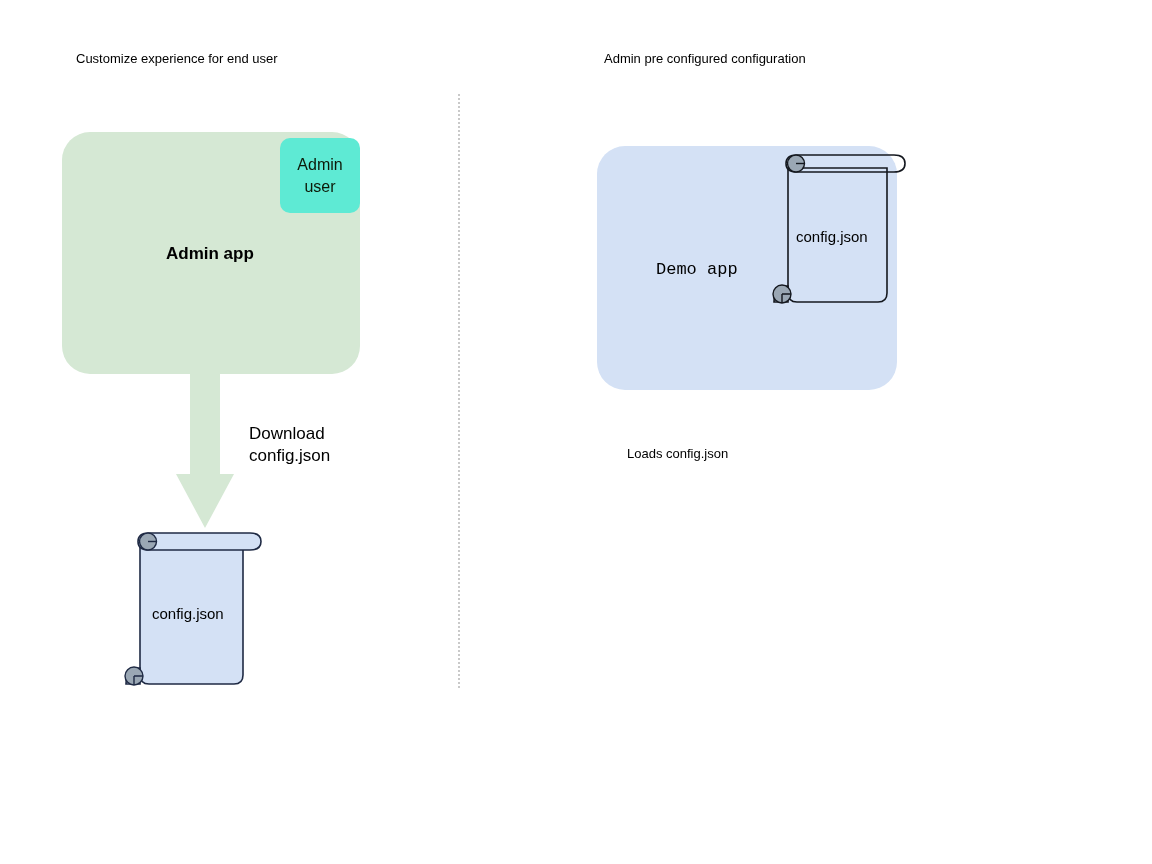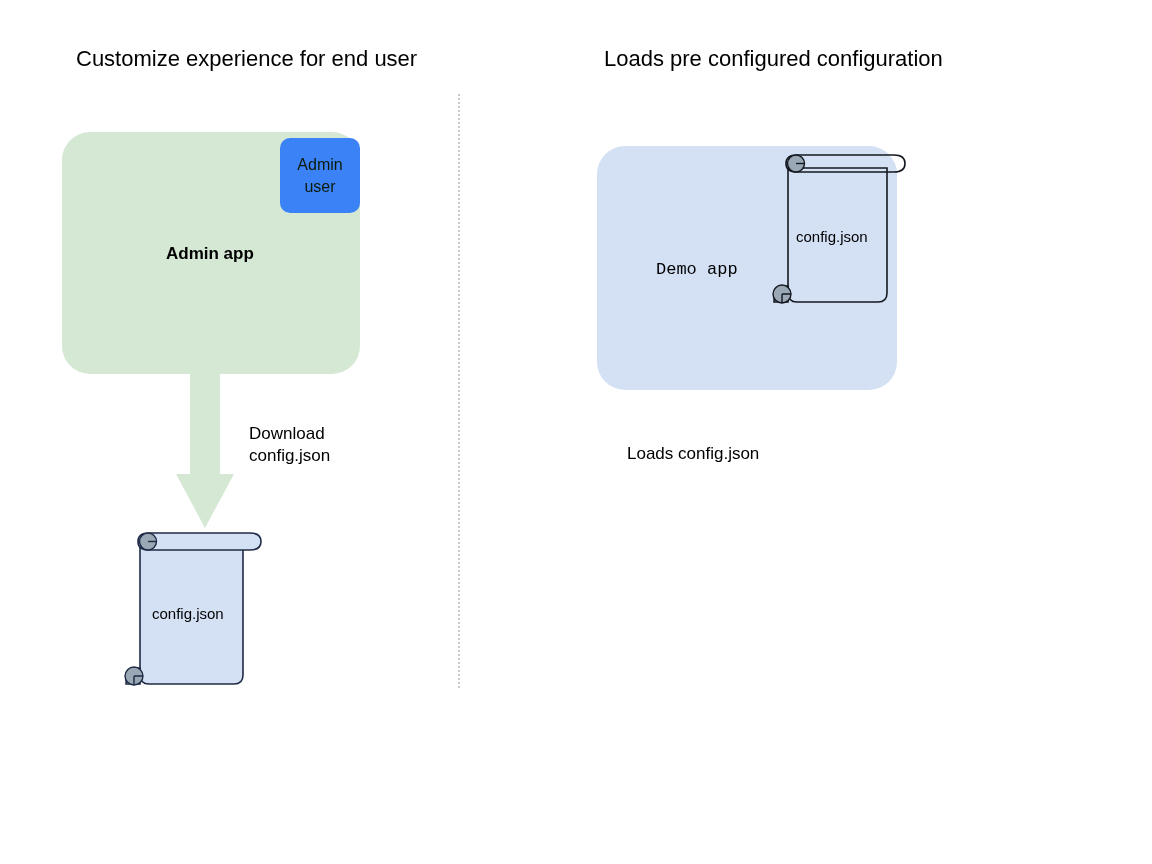--- a/index.html
+++ b/index.html
@@ -18,21 +18,21 @@
   }
 
   .canvas {
     position: absolute;
     inset: 0;
   }
 
   
   .section-title {
     position: absolute;
-    font-size: 22px;
+    font-size: 13px;
     line-height: 20px;
     color: #000;
     white-space: nowrap;
   }
   #title-left  { left: 76px;  top: 49px; }
   #title-right { left: 604px; top: 49px; }
 
   
   #divider {
     position: absolute;
@@ -72,21 +72,21 @@
   #admin-app-label { left: 166px; top: 244px; font-weight: bold; }
   #demo-app-label  { left: 656px; top: 260px; font-family: Liberation Mono, monospace; }
 
   
   #admin-panel-badge {
     position: absolute;
     left: 280px;
     top: 138px;
     width: 80px;
     height: 75px;
-    background: #3b82f6;
+    background: #5eead4;
     border-radius: 10px;
     display: flex;
     align-items: center;
     justify-content: center;
     text-align: center;
   }
   #admin-panel-badge .badge-text {
     font-size: 16px;
     line-height: 22px;
     color: #0d1a08;
@@ -114,21 +114,21 @@
   .scroll-doc { position: absolute; }
 
   #scroll-left  { left: 118px; top: 528px; width: 150px; height: 162px; }
   #scroll-right { left: 766px; top: 150px; width: 146px; height: 158px; }
 
   
   #loads-caption {
     position: absolute;
     left: 627px;
     top: 444px;
-    font-size: 17px;
+    font-size: 13px;
     line-height: 20px;
     white-space: nowrap;
     color: #000;
   }
 
   .scroll-label {
     position: absolute;
     font-size: 15px;
     line-height: 18px;
     white-space: nowrap;
@@ -137,21 +137,21 @@
   #scroll-left-label  { left: 152px; top: 605px; }
   #scroll-right-label { left: 796px; top: 228px; }
 </style>
 </head>
 <body>
 
 <div class="canvas">
 
   <div id="title-left" class="section-title">Customize experience for end user</div>
 
-  <div id="title-right" class="section-title">Loads pre configured configuration</div>
+  <div id="title-right" class="section-title">Admin pre configured configuration</div>
 
   <div id="divider"></div>
 
   <div id="admin-app-box" class="app-box"></div>
 
   <div id="admin-app-label" class="app-box-label">Admin app</div>
 
   <div id="admin-panel-badge">
     <div>
       <div class="badge-text">Admin</div>

